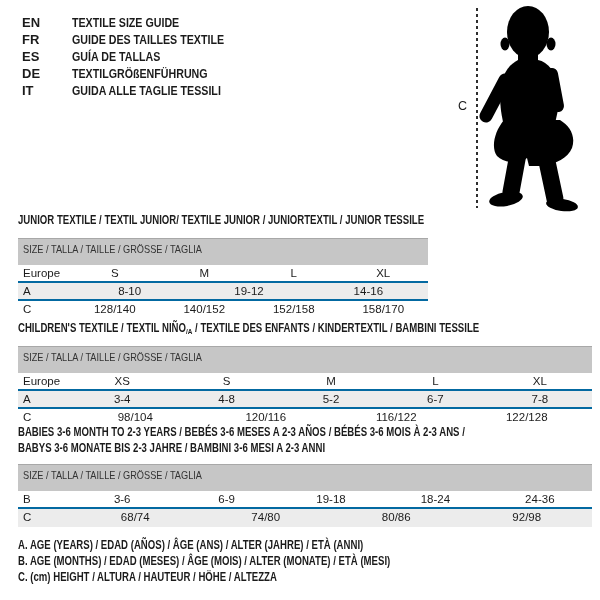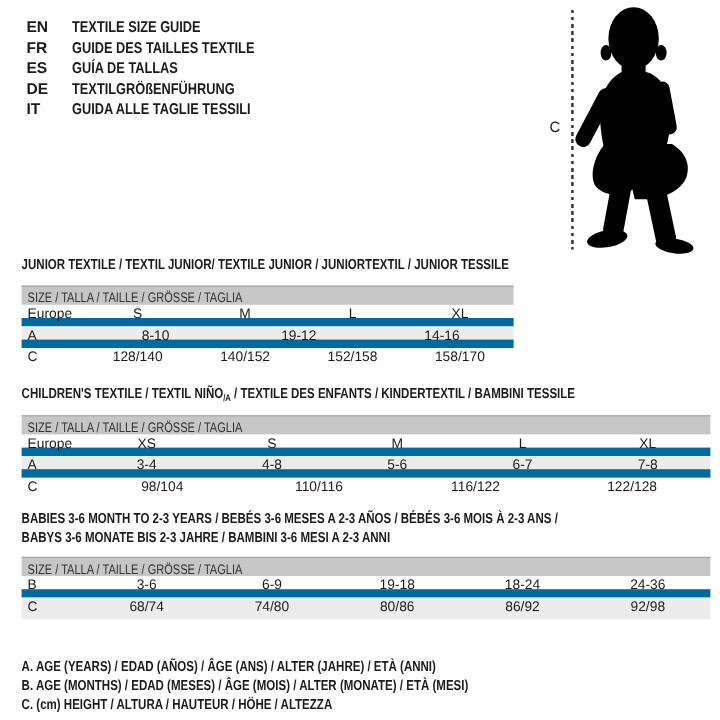--- a/index.html
+++ b/index.html
@@ -2,56 +2,56 @@
 <html><head>
 <meta charset="utf-8">
 <style>
   html,body { margin:0; padding:0; background:#fff; }
   .canvas {
     position:relative; width:600px; height:600px; background:#ffffff;
     font-family:"Liberation Sans", sans-serif; color:#1b1b1b; overflow:hidden;
   }
   
   .lang-list { position:absolute; left:22px; top:14px; font-size:13px; font-weight:bold; }
-  .lang-row  { display:flex; height:17px; line-height:17px; }
+  .lang-row  { display:flex; height:17px; line-height:17px;gap:12px; }
   .lang-code { width:38px; flex:0 0 38px; }
   .lang-title{ white-space:nowrap; transform:scaleX(0.82); transform-origin:0 50%; }
   
   .figure { position:absolute; left:452px; top:0; width:148px; height:215px; }
   .measure-line {
     position:absolute; left:24px; top:8px; width:2px; height:200px;
     background-image:repeating-linear-gradient(to bottom,#2e2e2e 0 3px,transparent 3px 6px);
   }
   .figure-c { position:absolute; left:6px; top:99px; font-size:12.5px; }
   .baby-svg { position:absolute; left:26px; top:2px; }
   
   .sec-title {
     position:absolute; left:18px; font-size:12px; font-weight:bold;
     line-height:16px; white-space:nowrap; transform:scaleX(0.8); transform-origin:0 0;
   }
   .tbl { position:absolute; left:18px; font-size:11.5px; }
   .tbl-narrow { width:410px; }
   .tbl-wide   { width:574px; }
   .size-bar {
-    height:16px; line-height:20px; background:#c6c6c6; color:#333;
+    height:27px; line-height:20px; background:#c6c6c6; color:#333;
     border-top:1px solid #a8a8a8; box-sizing:border-box; padding-left:5px;
     white-space:nowrap;
   }
   .size-bar-text { display:inline-block; transform:scaleX(0.8); transform-origin:0 50%; }
   .trow {
     display:flex; height:18px; line-height:17px;
-    border-bottom:7px solid #0369a1; box-sizing:border-box;
+    border-bottom:2px solid #0369a1; box-sizing:border-box;
   }
   .rows .trow:nth-child(2) { background:#ececec; }
   .rows .trow:last-child   { border-bottom:none; }
   .tlabel { flex:0 0 52px; width:52px; padding-left:5px; box-sizing:border-box; }
   .tcell  { flex:1; text-align:center; }
   .subsc  { font-size:8px; position:relative; top:2px; }
   
-  .notes { position:absolute; left:18px; top:537px; font-size:12px; font-weight:bold;margin-top:10px; }
+  .notes { position:absolute; left:18px; top:537px; font-size:12px; font-weight:bold; }
   .note-line { height:16px; line-height:16px; white-space:nowrap;
                transform:scaleX(0.8); transform-origin:0 50%; }
 </style>
 </head>
 <body>
 
 <div class="canvas">
 
   <div class="lang-list">
       <div class="lang-row">
@@ -139,28 +139,28 @@
           <span class="tcell">XS</span>
           <span class="tcell">S</span>
           <span class="tcell">M</span>
           <span class="tcell">L</span>
           <span class="tcell">XL</span>
         </div>
         <div class="trow">
           <span class="tlabel">A</span>
           <span class="tcell">3-4</span>
           <span class="tcell">4-8</span>
-          <span class="tcell">5-6</span>
+          <span class="tcell">5-2</span>
           <span class="tcell">6-7</span>
           <span class="tcell">7-8</span>
         </div>
         <div class="trow">
           <span class="tlabel">C</span>
           <span class="tcell">98/104</span>
-          <span class="tcell">110/116</span>
+          <span class="tcell">120/116</span>
           <span class="tcell">116/122</span>
           <span class="tcell">122/128</span>
         </div>
       </div>
   </div>
 
   <div class="sec-title" style="top:424px">
     <div>BABIES 3-6 MONTH TO 2-3 YEARS / BEBÉS 3-6 MESES A 2-3 AÑOS / BÉBÉS 3-6 MOIS À 2-3 ANS /</div>
     <div>BABYS 3-6 MONATE BIS 2-3 JAHRE / BAMBINI 3-6 MESI A 2-3 ANNI</div>
   </div>
@@ -175,21 +175,20 @@
           <span class="tcell">6-9</span>
           <span class="tcell">19-18</span>
           <span class="tcell">18-24</span>
           <span class="tcell">24-36</span>
         </div>
         <div class="trow">
           <span class="tlabel">C</span>
           <span class="tcell">68/74</span>
           <span class="tcell">74/80</span>
           <span class="tcell">80/86</span>
-          <span class="tcell">86/92</span>
           <span class="tcell">92/98</span>
         </div>
       </div>
   </div>
 
   <div class="notes">
       <div class="note-line">A. AGE (YEARS) / EDAD (AÑOS) / ÂGE (ANS) / ALTER (JAHRE) / ETÀ (ANNI)</div>
       <div class="note-line">B. AGE (MONTHS) / EDAD (MESES) / ÂGE (MOIS) / ALTER (MONATE) / ETÀ (MESI)</div>
       <div class="note-line">C. (cm) HEIGHT / ALTURA / HAUTEUR / HÖHE / ALTEZZA</div>
     </div>

